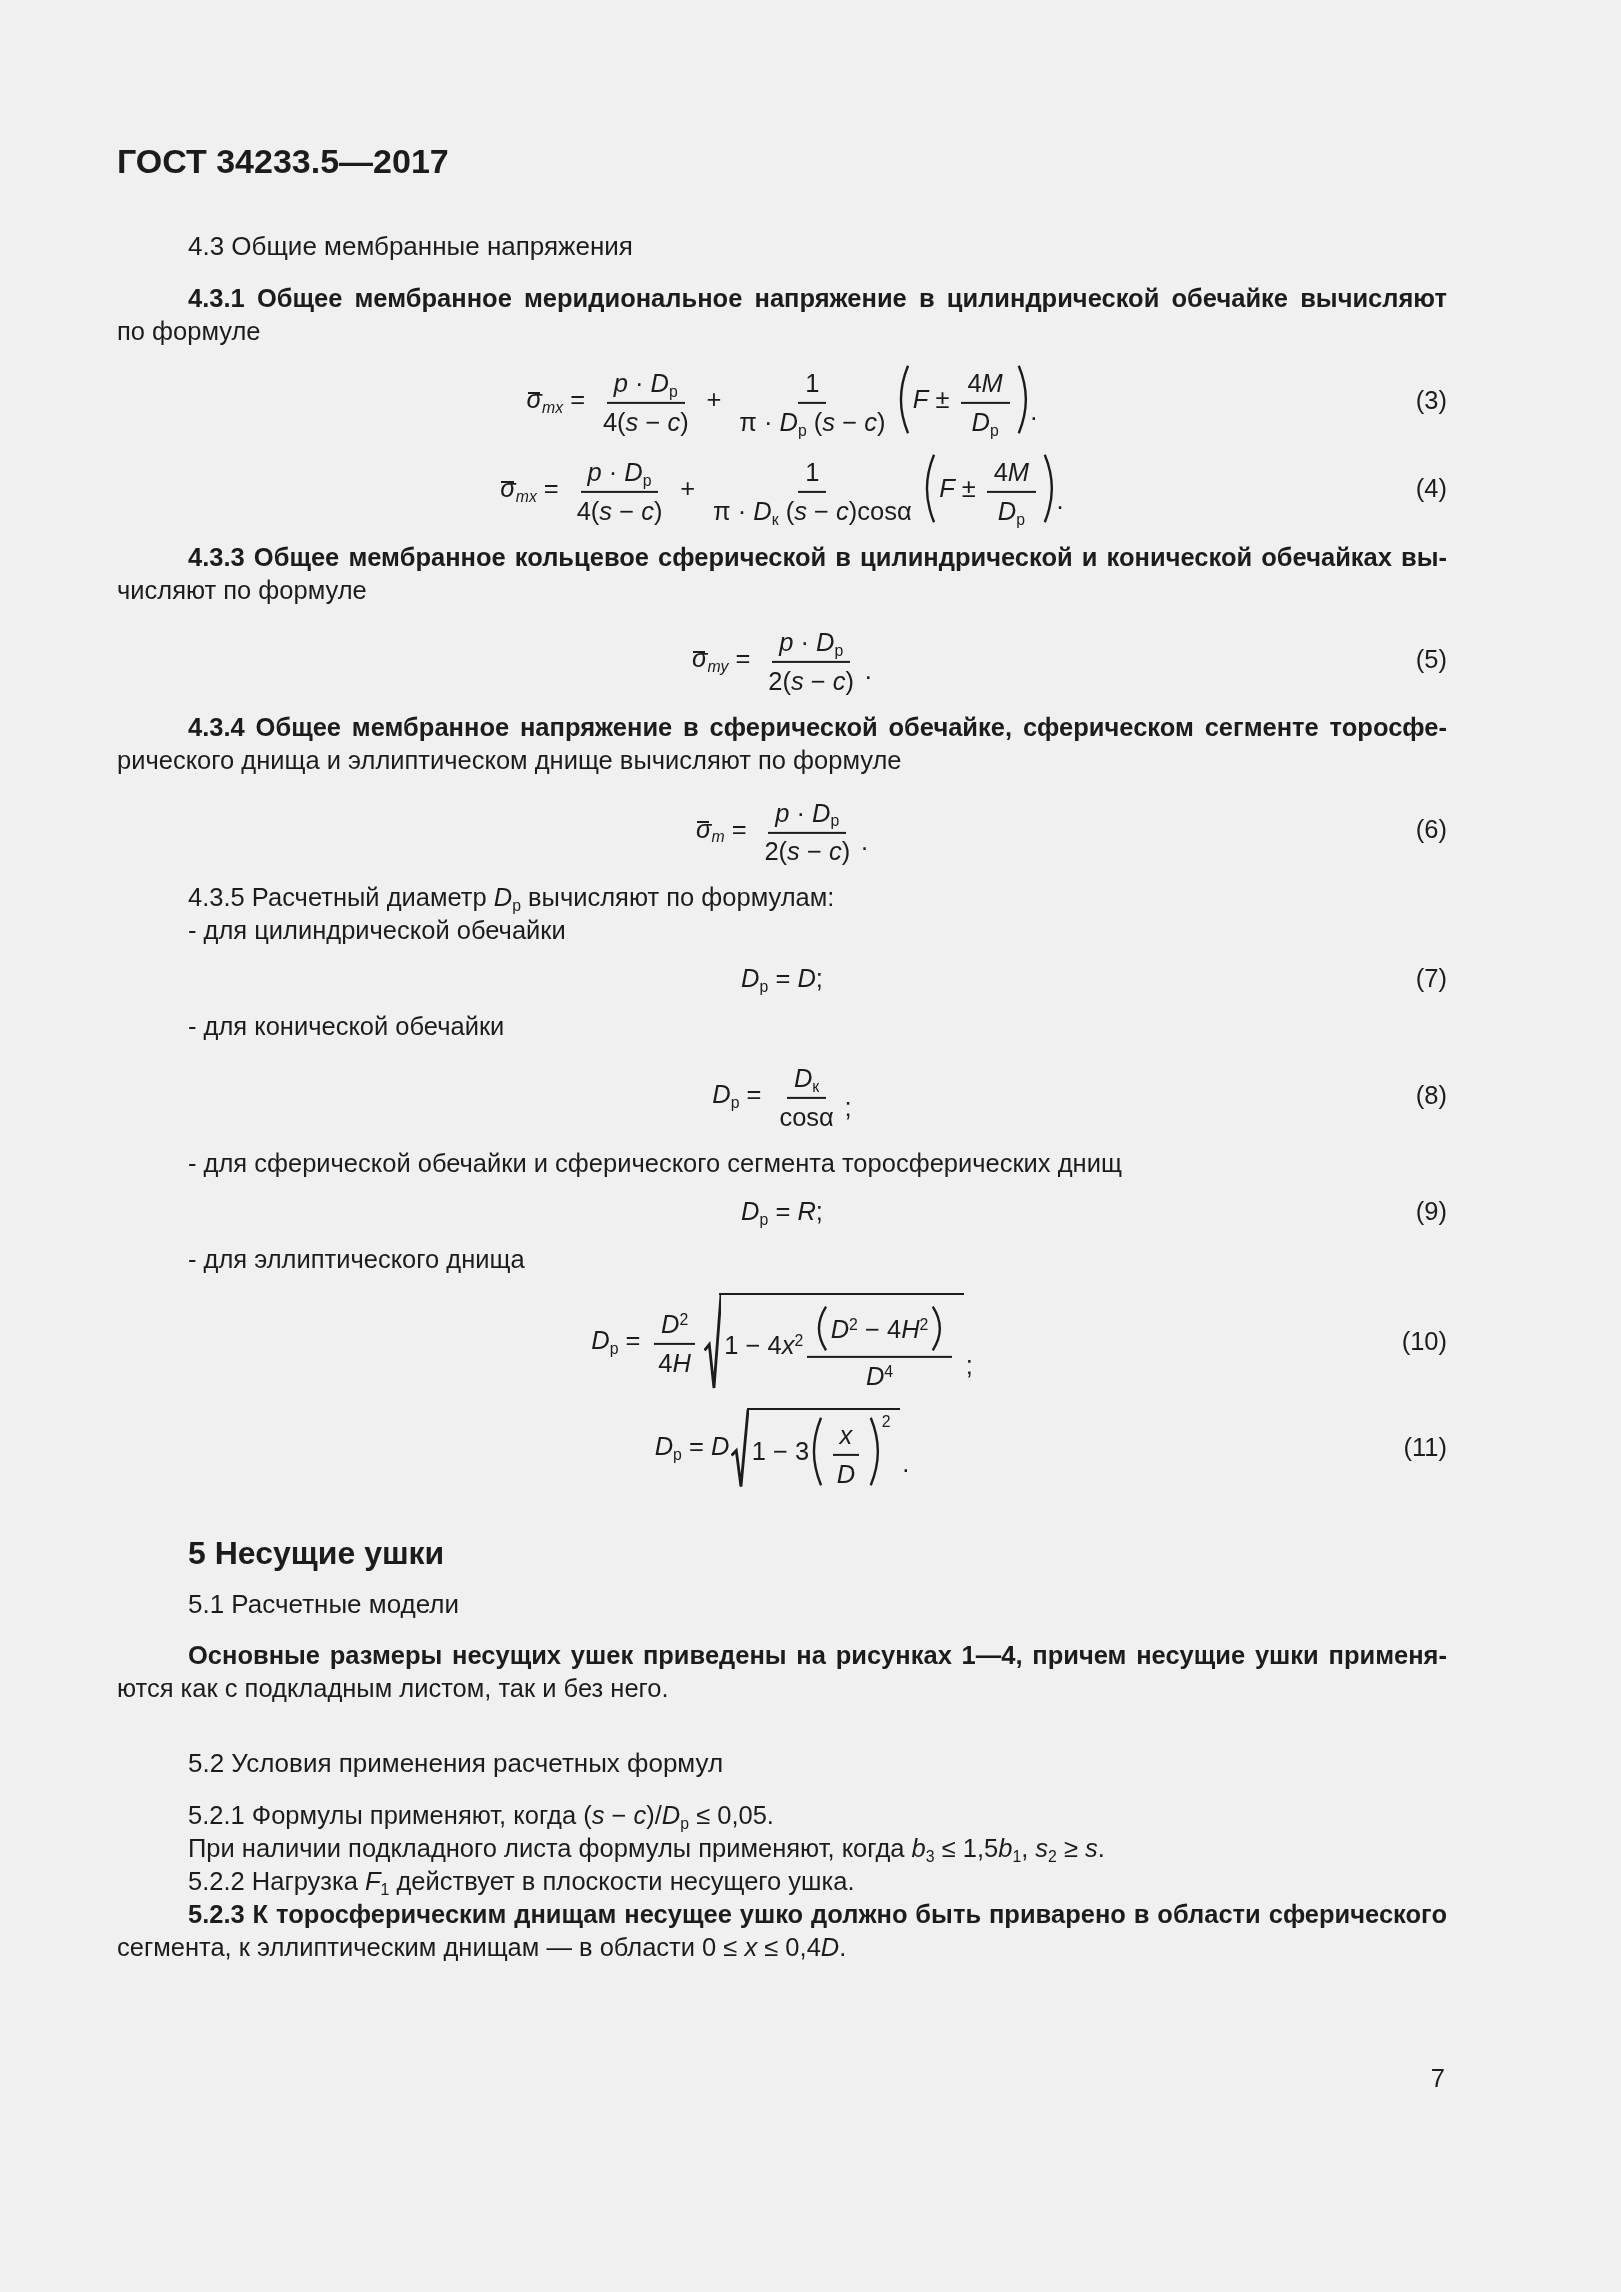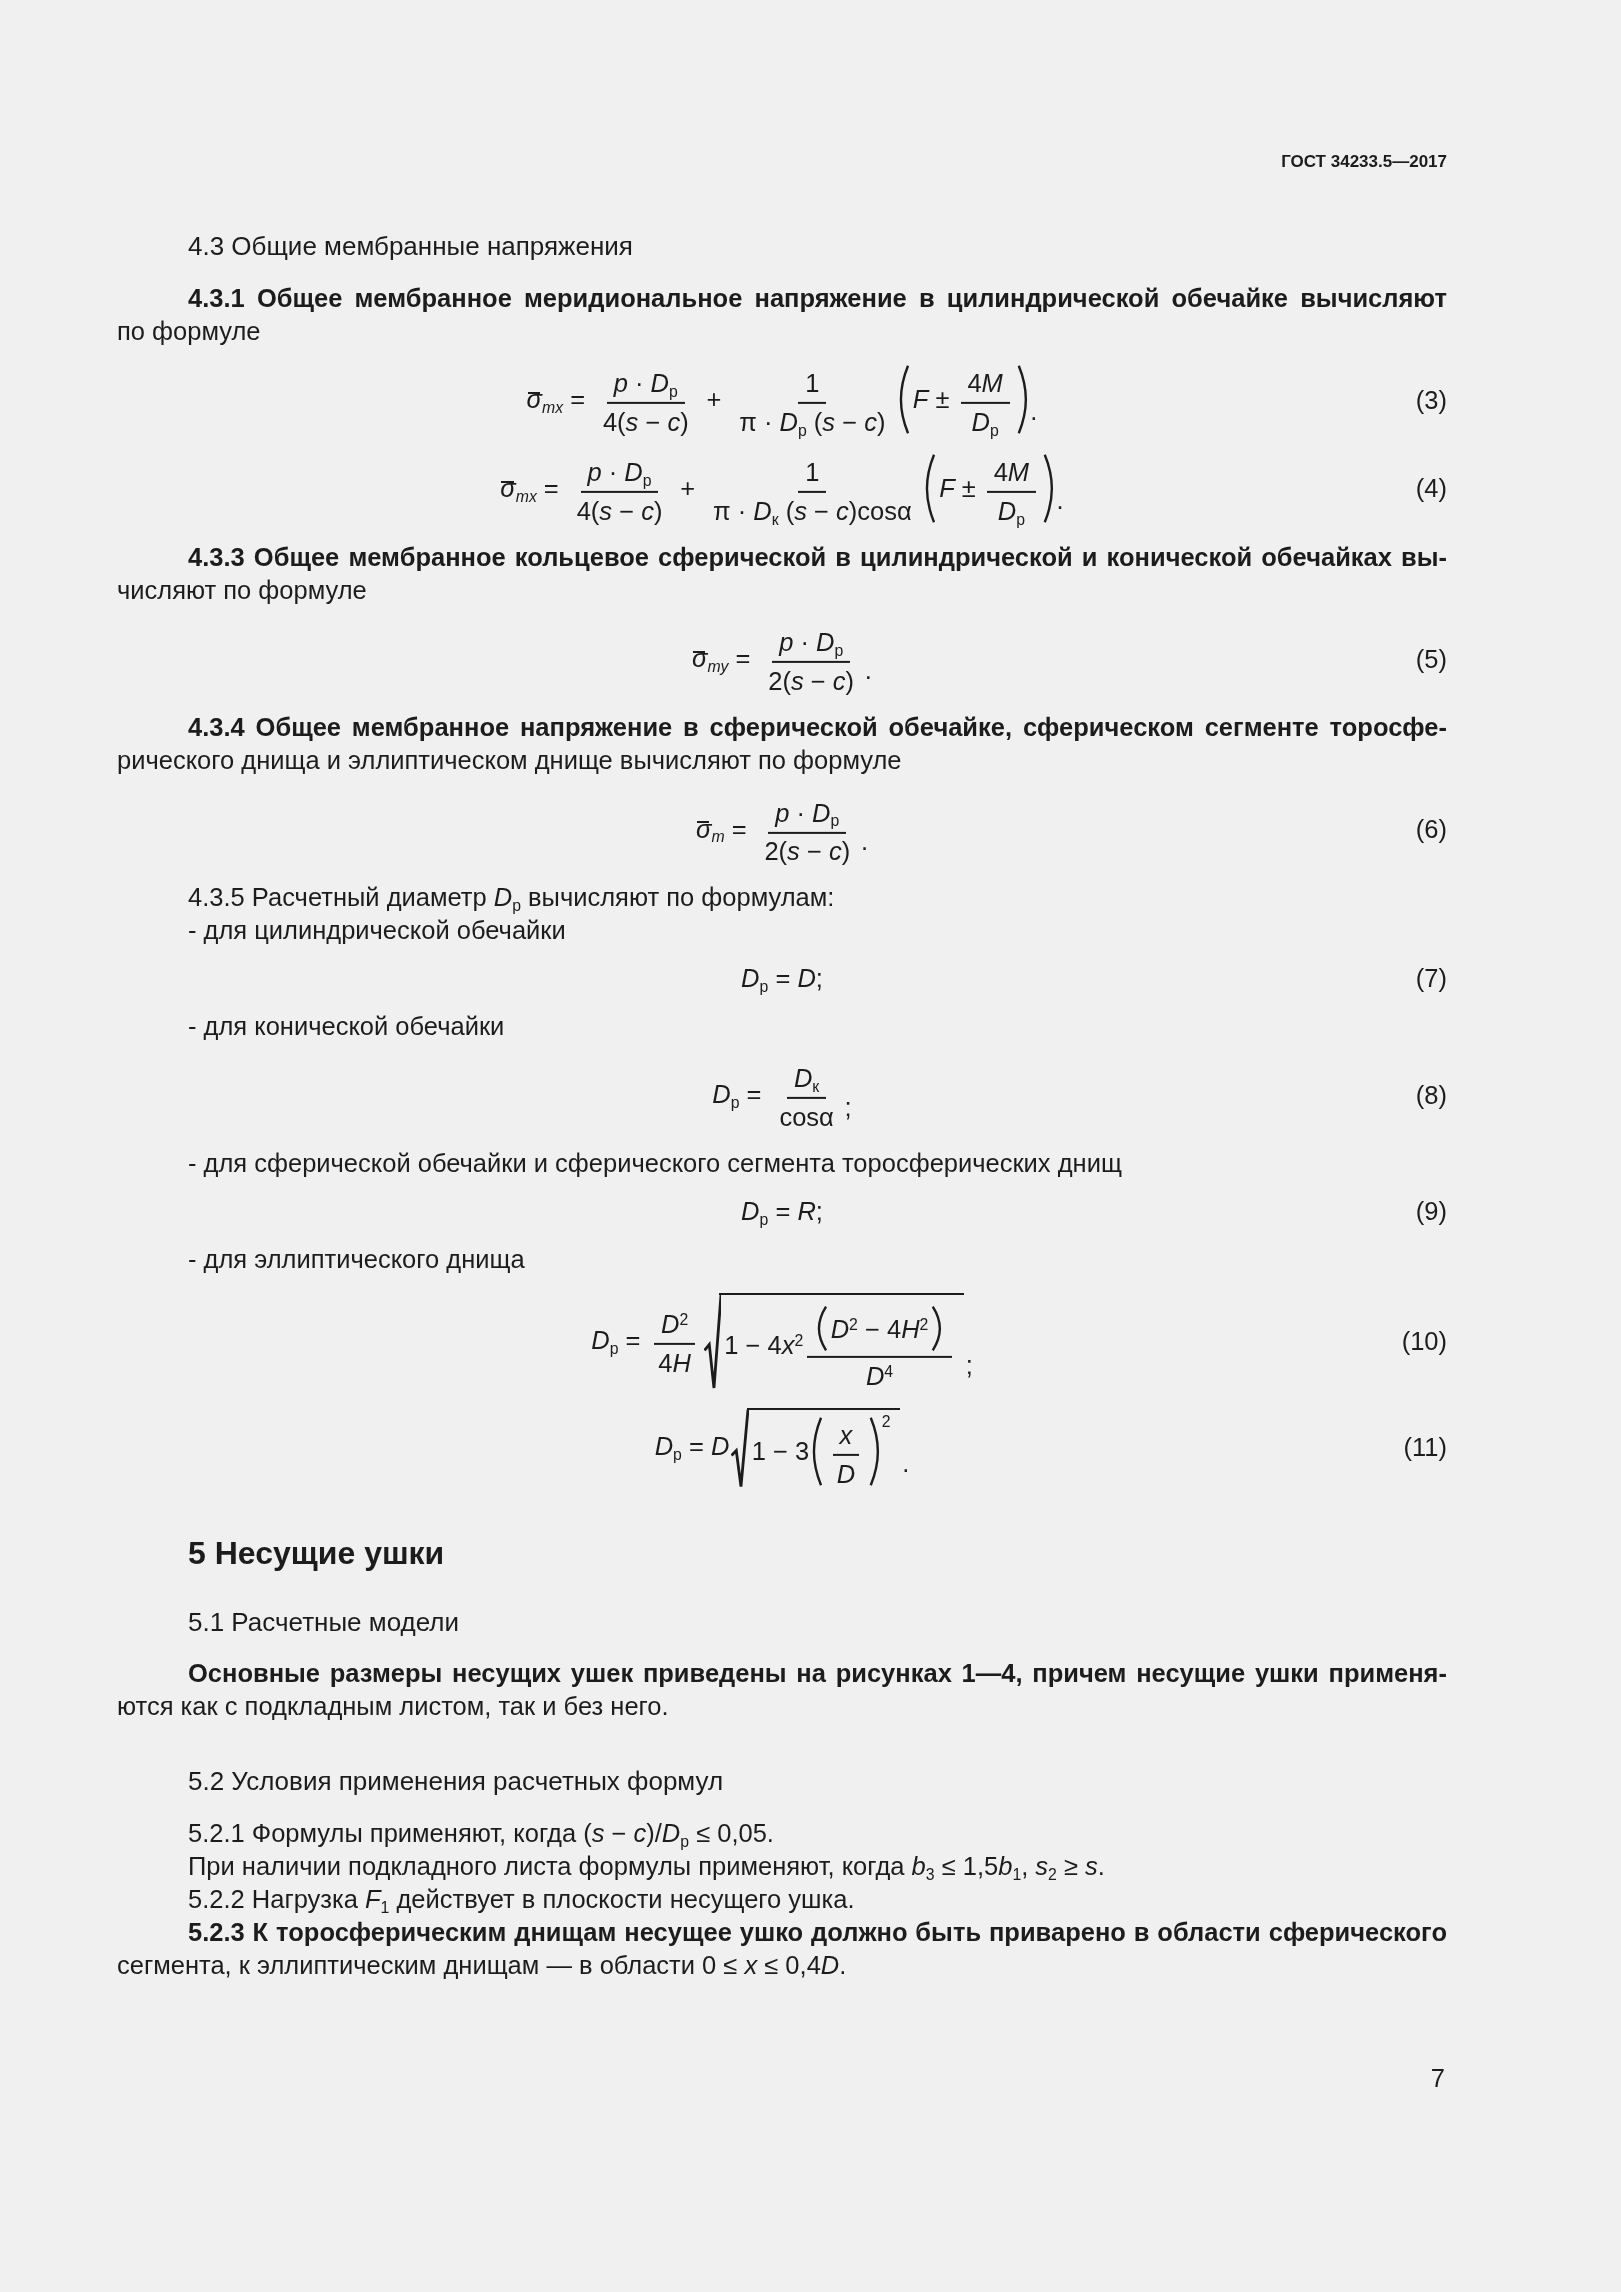--- a/index.html
+++ b/index.html
@@ -3,25 +3,25 @@
 <meta charset="utf-8">
 <style>
   html,body{margin:0;padding:0;background:#e8e8e8;}
   .page{
     width:1621px;height:2293px;
     background:#f0f0f0;color:#1c1c1c;
     font-family:"Liberation Sans",sans-serif;
     position:relative;overflow:hidden;margin:0 auto;
   }
   .inner{padding:147px 174px 0 117px;}
-  .header{text-align:right;font-weight:700;font-size:17px;line-height:29px;}
+  .header{font-weight:700;font-size:34px;line-height:29px;}
   .h2{font-size:26px;font-weight:400;padding-left:71px;margin:43px 0 19.6px;line-height:31px;}
   #content .h2:first-child{margin-top:55px;}
   .h1{font-size:32px;font-weight:700;padding-left:71px;margin:45px 0 8px;line-height:41px;}
-  .h1 + .h2{margin-top:33px;}
+  .h1 + .h2{margin-top:15px;}
   .para{font-size:25.5px;}
   .line{line-height:33px;min-height:33px;text-align:justify;}
   .line.j{text-align-last:justify;font-weight:bold;}
   .line.first{text-indent:71px;}
   .it{font-style:italic;}
   sub{font-size:0.62em;position:relative;top:0.3em;vertical-align:baseline;font-style:normal;line-height:0;}
   sub.it{font-style:italic;}
   sup{font-size:0.62em;position:relative;top:-0.5em;vertical-align:baseline;font-style:normal;line-height:0;}
   .formula-row{position:relative;display:flex;justify-content:center;align-items:center;
     margin:15.7px 0;font-size:25.5px;min-height:43px;}

